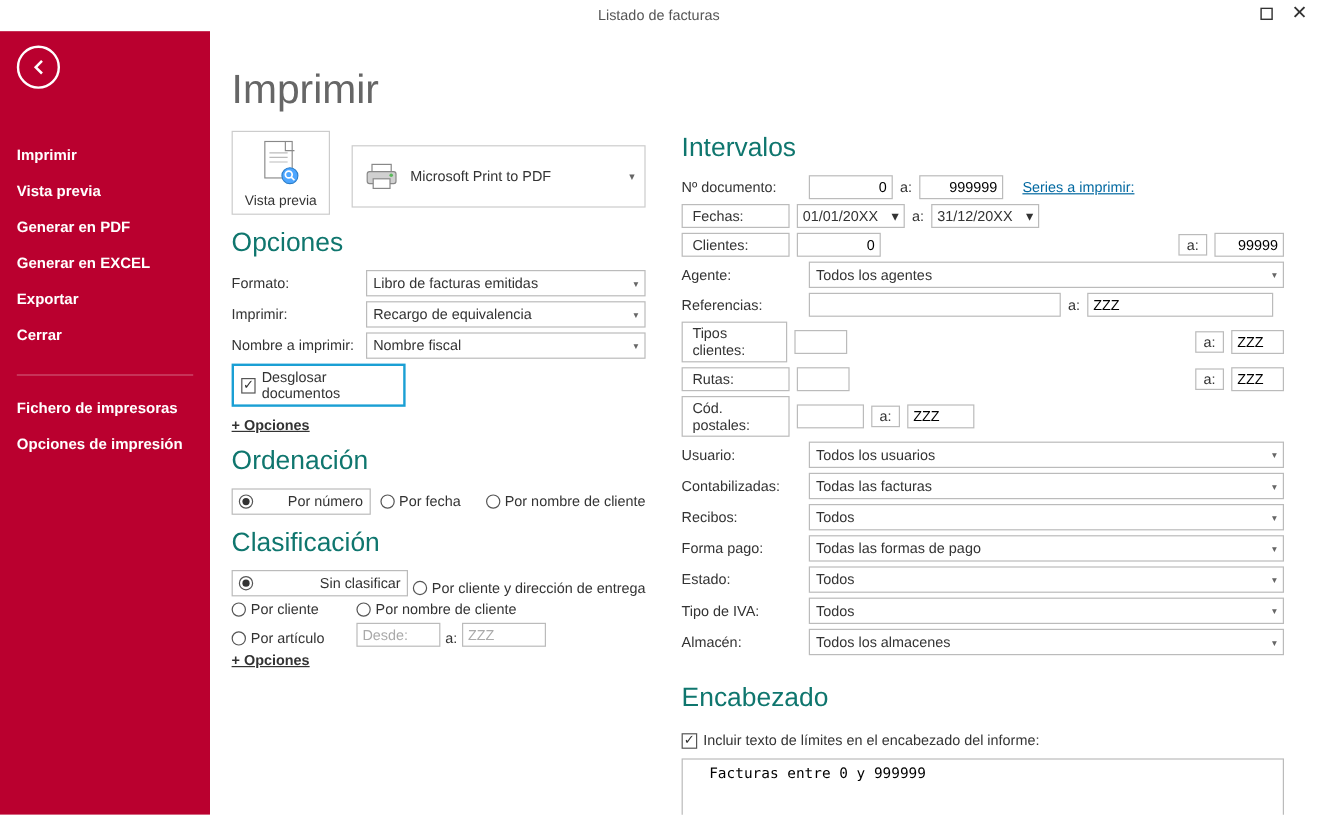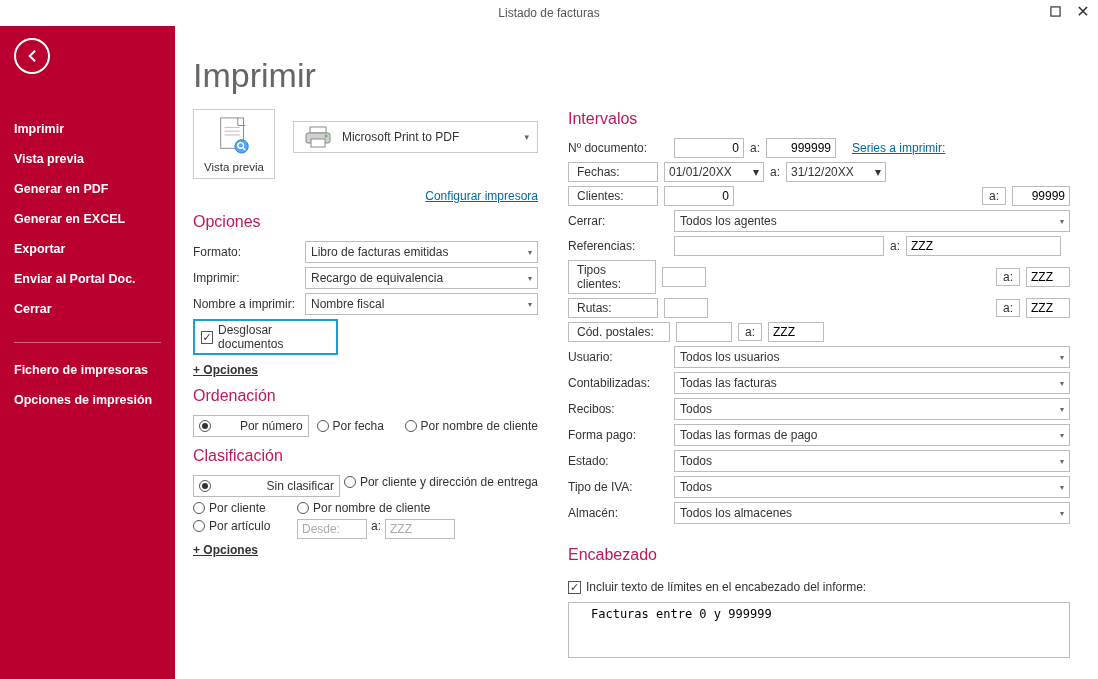--- a/index.html
+++ b/index.html
@@ -16,48 +16,48 @@
 .side-item { padding: 8px 14px; font-size: 12.5px; cursor: pointer; font-weight: 600; }
 .side-sep { border-top: 1px solid rgba(255,255,255,0.4); margin: 18px 14px 12px 14px; }
 .main { flex: 1; padding: 30px 28px 10px 18px; display: flex; gap: 30px; }
 .col-left { width: 345px; }
 .col-right { flex: 1; }
 h1 { font-size: 34px; font-weight: 300; color: #666; margin-bottom: 14px; }
 .preview-row { display: flex; align-items: flex-start; gap: 18px; margin-bottom: 6px; }
 .preview-btn { border: 1px solid #ccc; padding: 6px 10px 4px 10px; text-align: center; cursor: pointer; }
 .preview-btn .pv-icon { width: 38px; height: 42px; margin: 0 auto 2px auto; }
 .preview-btn span { font-size: 11.5px; }
-.printer-sel { border: 1px solid #ccc; height: 32px; flex: 1; display: flex; align-items: center; padding: 0 10px; cursor: pointer; margin-top: 12px; position: relative; }
+.printer-sel { border: 1px solid #ccc; height: 52px; flex: 1; display: flex; align-items: center; padding: 0 10px; cursor: pointer; margin-top: 12px; position: relative; }
 .printer-sel .pr-icon { width: 28px; height: 24px; margin-right: 10px; }
 .printer-sel .chev { position: absolute; right: 8px; font-size: 9px; color: #666; }
 .cfg-link { text-align: right; margin: 10px 0 10px 0; }
 .lnk { text-decoration: underline; color: #0369a1; cursor: pointer; font-size: 12px; }
-h2 { font-size: 16px; font-weight: 400; color: #be185d; margin: 10px 0 10px 0; }
+h2 { font-size: 22px; font-weight: 400; color: #0f766e; margin: 10px 0 10px 0; }
 .form-row { display: flex; align-items: center; margin-bottom: 4px; }
 .form-row label { width: 112px; font-size: 12px; }
 .sel { flex: 1; border: 1px solid #bbb; height: 22px; padding: 0 5px; font-size: 12px; display: flex; align-items: center; justify-content: space-between; cursor: pointer; background: #fff; }
 .sel .chev { font-size: 8px; color: #666; }
 .chk-row { display: flex; align-items: center; gap: 5px; border: 2px solid #1a9fd4; padding: 2px 6px; width: 145px; margin: 4px 0 8px 0; }
 .chk { width: 13px; height: 13px; border: 1px solid #555; display: flex; align-items: center; justify-content: center; font-size: 10px; cursor: pointer; }
 .chk.checked::after { content: "✓"; font-size: 11px; line-height: 1; }
 .opt-link { font-weight: 700; text-decoration: underline; cursor: pointer; font-size: 12px; }
 .radio-grid { display: flex; flex-wrap: wrap; gap: 6px 8px; margin-bottom: 4px; }
 .radio { display: flex; align-items: center; gap: 4px; cursor: pointer; font-size: 12px; }
 .radio .dot { width: 12px; height: 12px; border: 1px solid #555; border-radius: 50%; display: flex; align-items: center; justify-content: center; }
 .radio.sel .dot::after { content: ""; width: 6px; height: 6px; background: #333; border-radius: 50%; }
-.clas-row { display: flex; align-items: flex-start; gap: 4px; margin-bottom: 4px; }
+.clas-row { display: flex; align-items: flex-end; gap: 4px; margin-bottom: 4px; }
 .inp { border: 1px solid #bbb; height: 20px; padding: 0 4px; font-size: 12px; background: #fff; }
 .inp::placeholder { color: #aaa; }
 .int-row { display: flex; align-items: center; margin-bottom: 4px; gap: 6px; }
 .int-lbl { width: 100px; font-size: 12px; }
 .btn-lbl { border: 1px solid #bbb; padding: 2px 8px; font-size: 12px; cursor: pointer; min-width: 88px; text-align: left; }
 .num-inp { width: 70px; text-align: right; }
 .num-inp2 { width: 58px; text-align: right; }
 .small-a { font-size: 12px; }
-.date-sel { border: 1px solid #bbb; height: 20px; width: 100px; display: flex; align-items: center; justify-content: space-between; padding: 0 4px; font-size: 12px; cursor: pointer; }
+.date-sel { border: 1px solid #bbb; height: 20px; width: 90px; display: flex; align-items: center; justify-content: space-between; padding: 0 4px; font-size: 12px; cursor: pointer; }
 .wide-sel { width: 218px; }
 .full-sel { flex: 1; }
 .ref-inp { width: 210px; }
 .zzz-inp { width: 155px; }
 .small-btn-a { border: 1px solid #bbb; padding: 1px 6px; font-size: 12px; cursor: pointer; }
 .small-zzz { width: 44px; }
 .header-chk { display: flex; align-items: center; gap: 5px; margin: 16px 0 8px 0; }
 .header-text { width: 100%; height: 56px; border: 1px solid #bbb; padding: 4px 22px; font-size: 12px; resize: none; position: relative; }
 </style>
 </head>
@@ -81,21 +81,20 @@
       <svg viewBox="0 0 24 24">
           <path d="M15 4l-8 8 8 8 2-2-6-6 6-6z"></path>
         </svg>
     </div>
     <div class="side-menu">
       <div class="side-item">Imprimir</div>
       <div class="side-item">Vista previa</div>
       <div class="side-item">Generar en PDF</div>
       <div class="side-item">Generar en EXCEL</div>
       <div class="side-item">Exportar</div>
-      <div class="side-item">Enviar al Portal Doc.</div>
       <div class="side-item">Cerrar</div>
       <div class="side-sep"></div>
       <div class="side-item">Fichero de impresoras</div>
       <div class="side-item">Opciones de impresión</div>
     </div>
   </div>
 
   <div class="main">
 
     <div class="col-left">
@@ -123,21 +122,20 @@
                 <rect x="6" y="2" width="16" height="6" fill="#fff" stroke="#888"></rect>
                 <rect x="2" y="8" width="24" height="10" rx="2" fill="#d0d0d0" stroke="#888"></rect>
                 <rect x="7" y="14" width="14" height="8" fill="#fff" stroke="#888"></rect>
                 <circle cx="22" cy="11" r="1.5" fill="#5cb85c"></circle>
               </svg>
           </div>
           <span>Microsoft Print to PDF</span>
           <span class="chev">▾</span>
         </div>
       </div>
-      <div class="cfg-link"><span class="lnk">Configurar impresora</span></div>
 
       <h2>Opciones</h2>
       <div class="form-row">
         <label>Formato:</label>
         <div class="sel">
             <span>Libro de facturas emitidas</span>
             <span class="chev">▾</span>
           </div>
       </div>
       <div class="form-row">
@@ -235,21 +233,21 @@
 
       <div class="int-row">
         <span class="btn-lbl" style="width:90px">Clientes:</span>
         <input class="inp num-inp" value="0" style="">
         <span style="flex:1"></span>
         <span class="small-btn-a">a:</span>
         <input class="inp num-inp2" value="99999" style="">
       </div>
 
       <div class="int-row">
-        <span class="int-lbl">Cerrar:</span>
+        <span class="int-lbl">Agente:</span>
         <div class="sel full-sel">
             <span>Todos los agentes</span>
             <span class="chev">▾</span>
           </div>
       </div>
 
       <div class="int-row">
         <span class="int-lbl">Referencias:</span>
         <input class="inp ref-inp" style="">
         <span class="small-a">a:</span>
@@ -266,21 +264,21 @@
 
       <div class="int-row">
         <span class="btn-lbl" style="width:90px">Rutas:</span>
         <input class="inp small-zzz" style="">
         <span style="flex:1"></span>
         <span class="small-btn-a">a:</span>
         <input class="inp small-zzz" value="ZZZ" style="">
       </div>
 
       <div class="int-row">
-        <span class="btn-lbl" style="width:102px">Cód. postales:</span>
+        <span class="btn-lbl" style="width:90px">Cód. postales:</span>
         <input class="inp" style="width: 56px;">
         <span class="small-btn-a">a:</span>
         <input class="inp" style="width: 56px;" value="ZZZ">
       </div>
 
       <div class="int-row">
         <span class="int-lbl">Usuario:</span>
         <div class="sel wide-sel">
             <span>Todos los usuarios</span>
             <span class="chev">▾</span>

